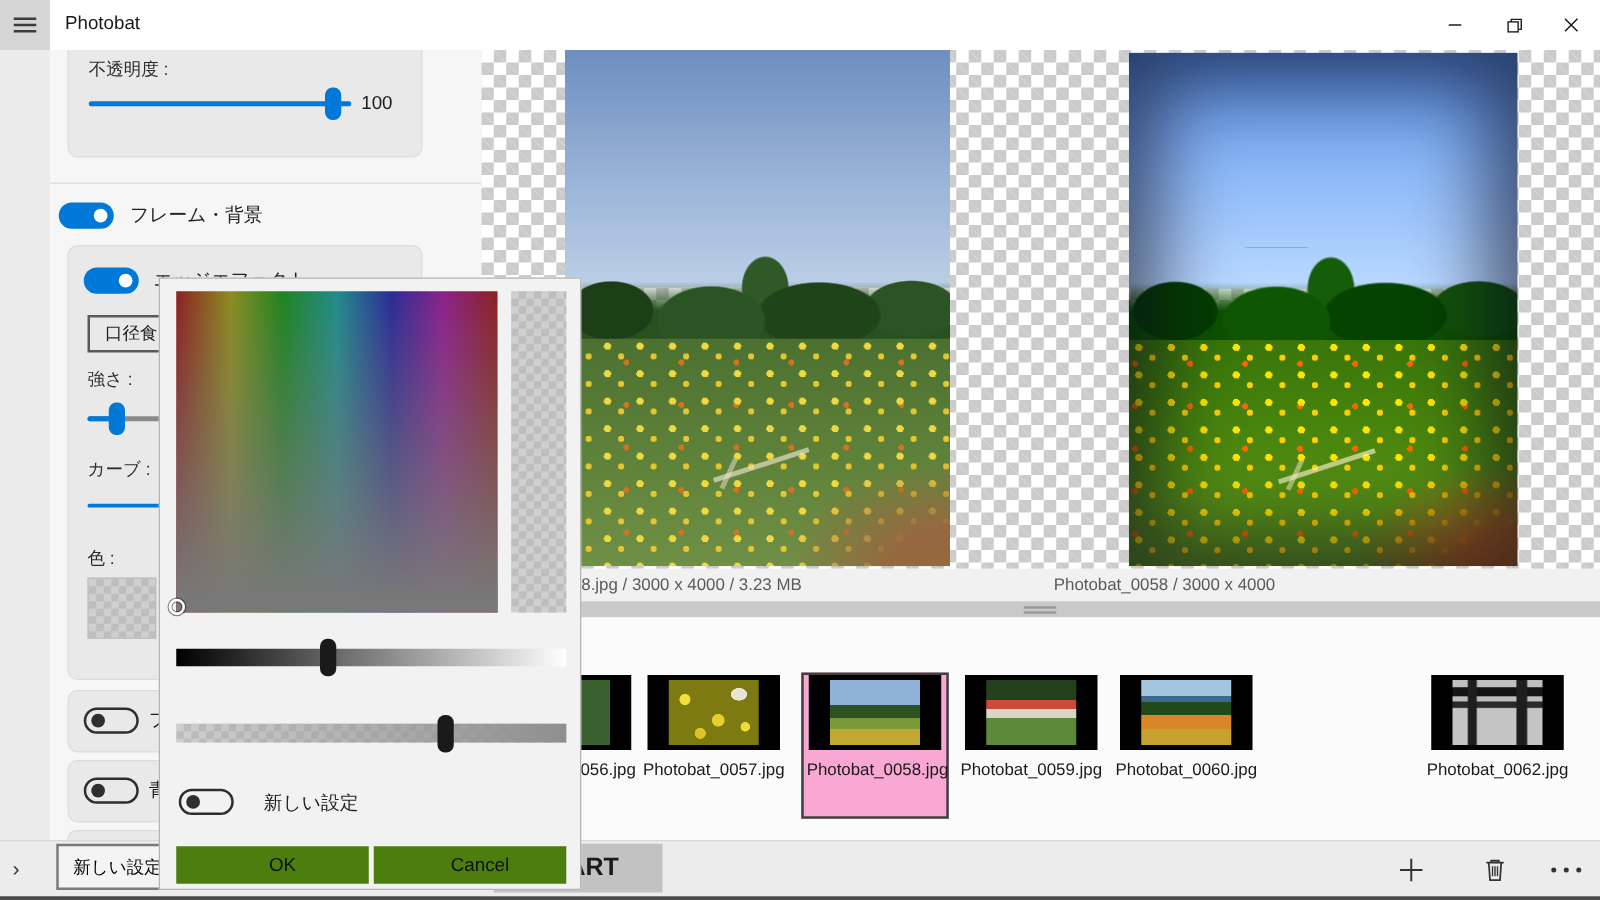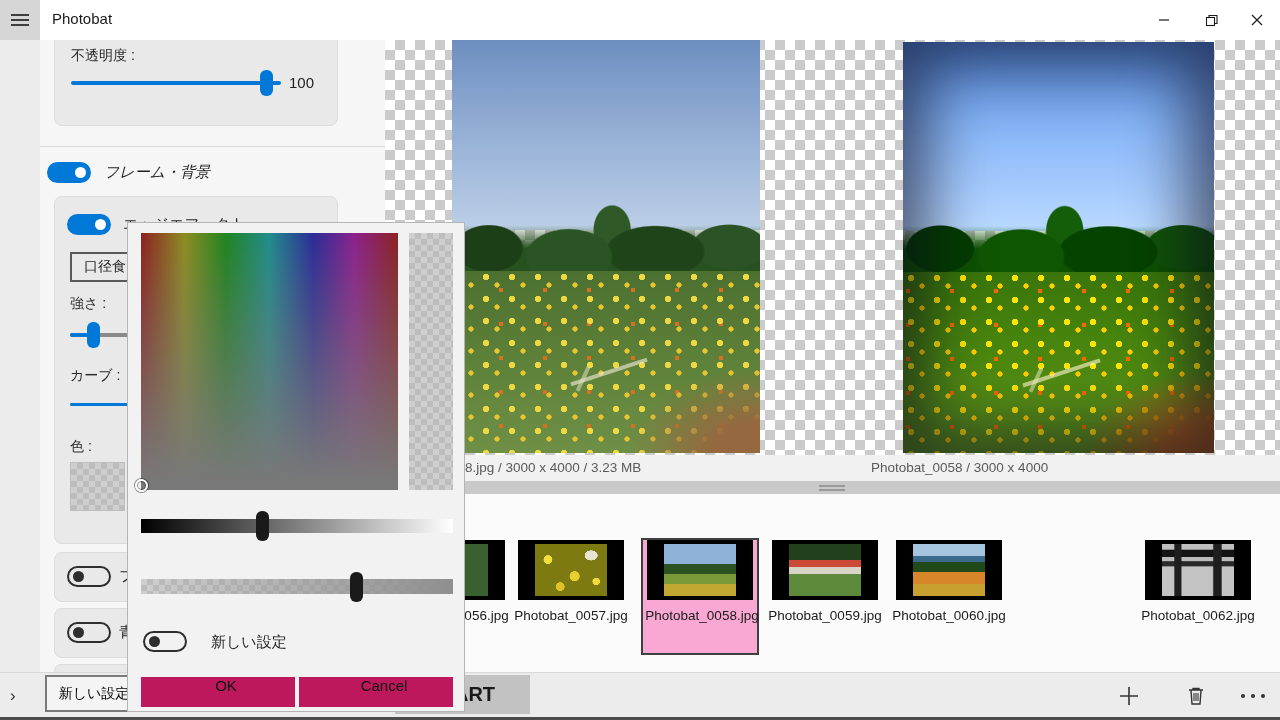--- a/index.html
+++ b/index.html
@@ -80,21 +80,21 @@
     background-size:26px 22px,26px 22px,44px 34px,100% 100%; }
   .soil { position:absolute; right:0; bottom:0; width:42%; height:20%;
     background:radial-gradient(at bottom right,#96683f 25%,rgba(150,104,63,0) 72%); }
   .path-mark { position:absolute; left:38%; top:80%; width:26%; height:4px; background:rgba(235,230,205,.65); transform:rotate(-18deg); }
   .path-mark2 { position:absolute; left:42%; top:79%; width:4px; height:26px; background:rgba(235,230,205,.5); transform:rotate(25deg); }
   .vignette { position:absolute; inset:0; box-shadow:inset 0 0 60px 26px rgba(8,8,28,.6); }
 
   #caption-strip { left:385px; top:455px; width:895px; height:26px; background:#f1f1f1; }
   .caption { position:absolute; top:5px; font-size:13.5px; color:#5a5a5a; white-space:nowrap; }
   #caption-left { left:80px; }
-  #caption-right { left:458px;margin-left:28px; }
+  #caption-right { left:458px; }
   #splitter { left:385px; top:481px; width:895px; height:13px; background:#c9c9c9; cursor:row-resize; }
   #splitter .grip { position:absolute; left:434px; width:26px; height:2px; background:#9a9a9a; }
   #splitter .grip:nth-child(1){top:4px} #splitter .grip:nth-child(2){top:8px}
 
   
   #filmstrip { left:385px; top:494px; width:895px; height:178px; background:#fbfbfb; }
   .cell { position:absolute; top:44px; width:118px; height:117px; }
   .cell .thumb { position:absolute; left:6px; top:2px; width:106px; height:60px; background:#000; cursor:pointer; }
   .cell .pimg { position:absolute; left:17px; top:4px; width:72px; height:52px; }
   .cell .fname { position:absolute; left:-8px; top:70px; width:134px; text-align:center; font-size:13.5px; color:#1a1a1a; white-space:nowrap; }
@@ -133,39 +133,39 @@
   #alpha-column { position:absolute; left:281px; top:10px; width:44px; height:257px; }
   .hslider { position:absolute; left:13px; width:312px; cursor:pointer; }
   #value-slider { top:296px; height:14px; background:linear-gradient(90deg,#000,#fff); }
   #alpha-slider { top:356px; height:15px; }
   #alpha-slider .overlay { position:absolute; inset:0; background:linear-gradient(90deg,rgba(143,143,143,0),#8f8f8f); }
   .dknob { position:absolute; width:13px; height:30px; border-radius:6px; background:#1a1a1a; top:-8px; }
   #value-knob { left:115px; }
   #alpha-knob { left:209px; top:-7.5px; }
   #detail-toggle { left:15px; top:408px; }
   #detail-label { left:83px; top:410px; }
-  .dlgbtn { position:absolute; top:454px; width:154px; height:30px; background:#be185d; font-size:15px; color:#111; display:flex; justify-content:center; cursor:pointer;padding-left:16px; }
+  .dlgbtn { position:absolute; top:454px; width:154px; height:30px; background:#4d7c0f; font-size:15px; color:#111; display:flex; align-items:center; justify-content:center; cursor:pointer;padding-left:16px; }
   #ok-btn{left:13px} #cancel-btn{left:171px}
 </style>
 </head>
 <body>
 
 <div id="left-rail" class="abs"></div>
 
 <div id="side-panel" class="abs">
   <div id="card-opacity" class="card">
     <div class="lbl" style="left:16px; top:18px;">不透明度 :</div>
     <div class="track" style="left:16px; top:52px; width:210px; background:#0078d7;"></div>
     <div class="knob" style="left:205px; top:41px;"></div>
     <div class="lbl15" style="left:234px; top:45px;">100</div>
   </div>
   <div id="divider1"></div>
 
   <div class="toggle on" style="left:7px; top:122px;"></div>
-  <div class="lbl15" style="left:64px; top:123px;font-style:italic;">フレーム・背景</div>
+  <div class="lbl15" style="left:64px; top:123px;">フレーム・背景</div>
 
   <div id="card-edge" class="card">
     <div class="toggle on" style="left:12px; top:17px;"></div>
     <div class="lbl15" style="left:68px; top:18px;">エッジエフェクト</div>
     <div id="vignette-combo">
       <span>口径食</span>
     </div>
     <div class="lbl" style="left:15px; top:98px;">強さ :</div>
     <div class="track" style="left:15px; top:136px; width:240px;"></div>
     <div class="fill" style="left:15px; top:136px; width:24px;"></div>

